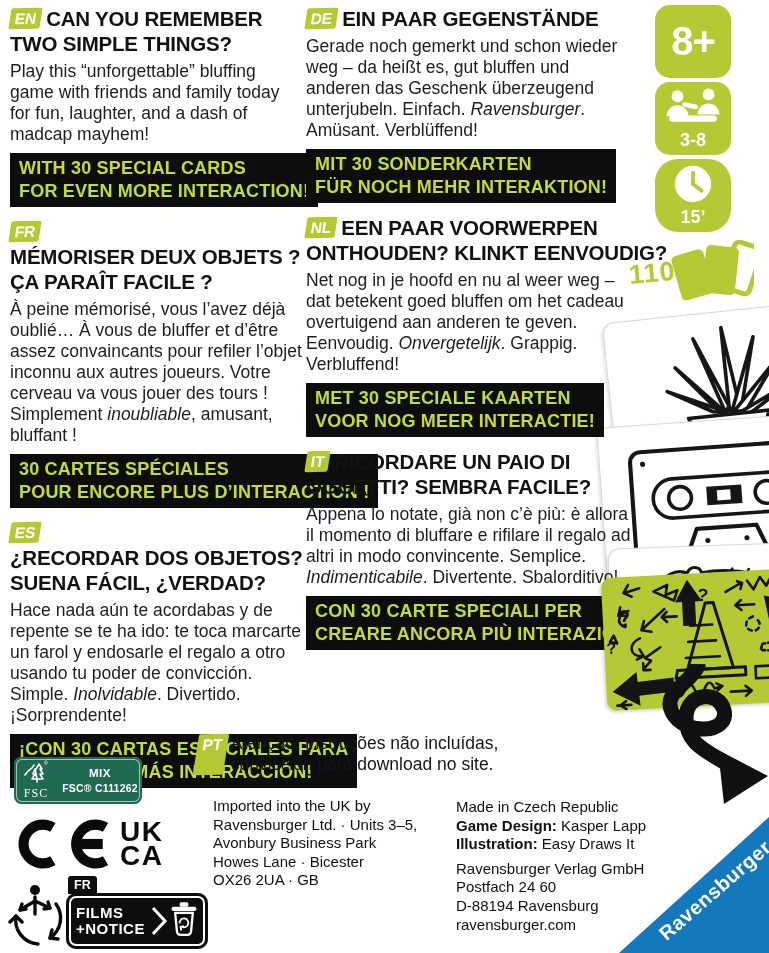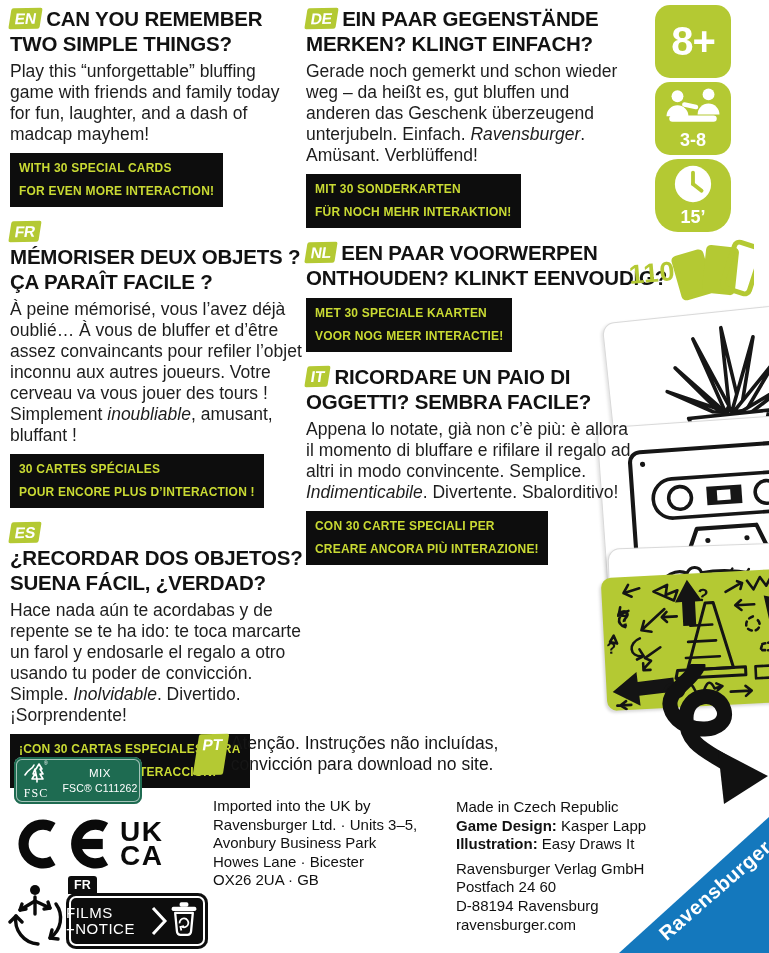--- a/index.html
+++ b/index.html
@@ -18,21 +18,21 @@
   .col-right{left:306px;width:326px;}
   .section{margin-bottom:12px;}
   .sec-head{font-weight:700;font-size:20.5px;line-height:25px;letter-spacing:-0.2px;color:#121212;}
   .sec-head .hl span{white-space:nowrap;}
   .tag{display:inline-block;background:var(--lime);color:#fff;font-weight:700;font-size:15.5px;
        line-height:1;padding:3px 5px 2px;border-radius:2px;transform:skew(-10deg) rotate(-1deg);
        margin-right:5px;vertical-align:2px;}
   .sec-body{margin:5px 0 0;font-size:17.5px;line-height:21px;color:#1d1d1d;}
   .it{font-style:italic;}
   .banner{display:inline-block;background:#0d0d0d;color:var(--banner-lime);font-weight:700;
-          font-size:12px;line-height:22.5px;padding:4px 9px 5px;margin-top:8px;letter-spacing:0.2px;}
+          font-size:18px;line-height:22.5px;padding:4px 9px 5px;margin-top:8px;letter-spacing:0.2px;}
   .banner span{white-space:nowrap;}
   
   .g-badge{position:absolute;left:655px;width:76px;height:73px;background:var(--lime);
            border-radius:15px;color:#fff;text-align:center;z-index:4;}
   .g-badge .num{font-weight:800;font-size:40px;line-height:73px;letter-spacing:-1px;}
   .g-badge .lbl{position:absolute;left:0;right:0;bottom:4px;font-weight:700;font-size:18px;margin-top:28px;}
   .count-110{position:absolute;left:629px;top:258px;z-index:4;color:var(--lime);font-weight:800;
              font-size:27px;transform:rotate(-5deg);letter-spacing:1px;}
   .cards-ico{position:absolute;left:668px;top:234px;z-index:4;}
   
@@ -52,33 +52,33 @@
   .na-block{margin-top:5px;}
   .made-col{position:absolute;left:456px;top:798px;width:200px;z-index:4;}
   .made-col .b{font-weight:700;}
   .pub-block{margin-top:6px;}
   .website{font-weight:400;}
   .fsc{position:absolute;left:14px;top:757px;width:128px;height:47px;background:var(--fsc);
        border-radius:8px;display:flex;align-items:center;color:#fff;z-index:4;
        box-shadow:inset 0 0 0 2px var(--fsc), inset 0 0 0 3px rgba(255,255,255,.6);}
   .fsc-left{width:44px;text-align:center;}
   .fsc-left .org{font-family:"Liberation Serif",serif;font-size:12px;letter-spacing:1px;margin-top:-2px;}
-  .fsc-right{flex:1;text-align:center;font-weight:400;}
+  .fsc-right{flex:1;text-align:center;font-weight:700;}
   .fsc-right .mix{font-size:11.5px;letter-spacing:.5px;}
   .fsc-right .cert{font-size:10.5px;margin-top:3px;letter-spacing:.2px;}
   .ce{position:absolute;left:16px;top:816px;z-index:4;}
   .ukca{position:absolute;left:120px;top:820px;z-index:4;font-weight:800;font-size:28px;
         line-height:24px;letter-spacing:1.5px;color:#0a0a0a;}
   .triman{position:absolute;left:8px;top:882px;z-index:4;}
   .films-tag{position:absolute;left:68px;top:876px;z-index:5;background:#0d0d0d;color:#fff;
              font-weight:700;font-size:12.5px;padding:2px 6px 2px;border-radius:3px 3px 0 0;}
   .films{position:absolute;left:66px;top:893px;width:142px;height:56px;background:#0d0d0d;
          border-radius:10px;z-index:4;display:flex;align-items:center;
          box-shadow:inset 0 0 0 3px #0d0d0d, inset 0 0 0 5px #fff;}
-  .films-text{color:#fff;font-weight:400;line-height:1.05;flex:1;}
+  .films-text{color:#fff;font-weight:700;line-height:1.05;padding-left:10px;flex:1;}
   .films-text .l1{font-size:15px;letter-spacing:.5px;}
   .films-text .l2{font-size:15px;letter-spacing:.5px;}
   .films-bin{padding-right:9px;}
   .corner{position:absolute;right:0;bottom:0;width:150px;height:136px;background:var(--blue);
           clip-path:polygon(100% 0,0 100%,100% 100%);z-index:6;}
   .corner .brand{position:absolute;left:26px;top:62px;color:#fff;font-weight:700;font-size:20px;
                  letter-spacing:.5px;transform:rotate(-41deg);}
 </style>
 </head>
 <body>
@@ -105,29 +105,30 @@
         <span class="tag">ES</span><span class="hl"><span>¿RECORDAR DOS OBJETOS?</span><br><span>SUENA FÁCIL, ¿VERDAD?</span></span>
       </div>
       <p class="sec-body"><span>Hace nada aún te acordabas y de repente se te ha ido: te toca marcarte un farol y endosarle el regalo a otro usando tu poder de convicción. Simple. </span><span class="it">Inolvidable</span><span>. Divertido. ¡Sorprendente!</span></p>
       <div class="banner"><span>¡CON 30 CARTAS ESPECIALES PARA</span><br><span>CREAR AÚN MÁS INTERACCIÓN!</span></div>
     </div>
   </div>
 
   <div class="col col-right">
     <div class="section">
       <div class="sec-head">
-        <span class="tag">DE</span><span class="hl"><span>EIN PAAR GEGENSTÄNDE</span><br><span>MERKEN? KLINGT EINFACH?</span></span>
+        <span class="tag">DE</span><span class="hl"><span>EIN PAAR GEGENSTÄNDE</span><br></span>
       </div>
       <p class="sec-body"><span>Gerade noch gemerkt und schon wieder weg – da heißt es, gut bluffen und anderen das Geschenk überzeugend unterjubeln. Einfach. </span><span class="it">Ravensburger</span><span>. Amüsant. Verblüffend!</span></p>
       <div class="banner"><span>MIT 30 SONDERKARTEN</span><br><span>FÜR NOCH MEHR INTERAKTION!</span></div>
     </div>
     <div class="section">
       <div class="sec-head">
         <span class="tag">NL</span><span class="hl"><span>EEN PAAR VOORWERPEN</span><br><span>ONTHOUDEN? KLINKT EENVOUDIG?</span></span>
       </div>
+      <p class="sec-body"><span>Net nog in je hoofd en nu al weer weg – dat betekent goed bluffen om het cadeau overtuigend aan anderen te geven. Eenvoudig. </span><span class="it">Onvergetelijk</span><span>. Grappig. Verbluffend!</span></p>
       <div class="banner"><span>MET 30 SPECIALE KAARTEN</span><br><span>VOOR NOG MEER INTERACTIE!</span></div>
     </div>
     <div class="section">
       <div class="sec-head">
         <span class="tag">IT</span><span class="hl"><span>RICORDARE UN PAIO DI</span><br><span>OGGETTI? SEMBRA FACILE?</span></span>
       </div>
       <p class="sec-body"><span>Appena lo notate, già non c’è più: è allora il momento di bluffare e rifilare il regalo ad altri in modo convincente. Semplice. </span><span class="it">Indimenticabile</span><span>. Divertente. Sbalorditivo!</span></p>
       <div class="banner"><span>CON 30 CARTE SPECIALI PER</span><br><span>CREARE ANCORA PIÙ INTERAZIONE!</span></div>
     </div>
   </div>

